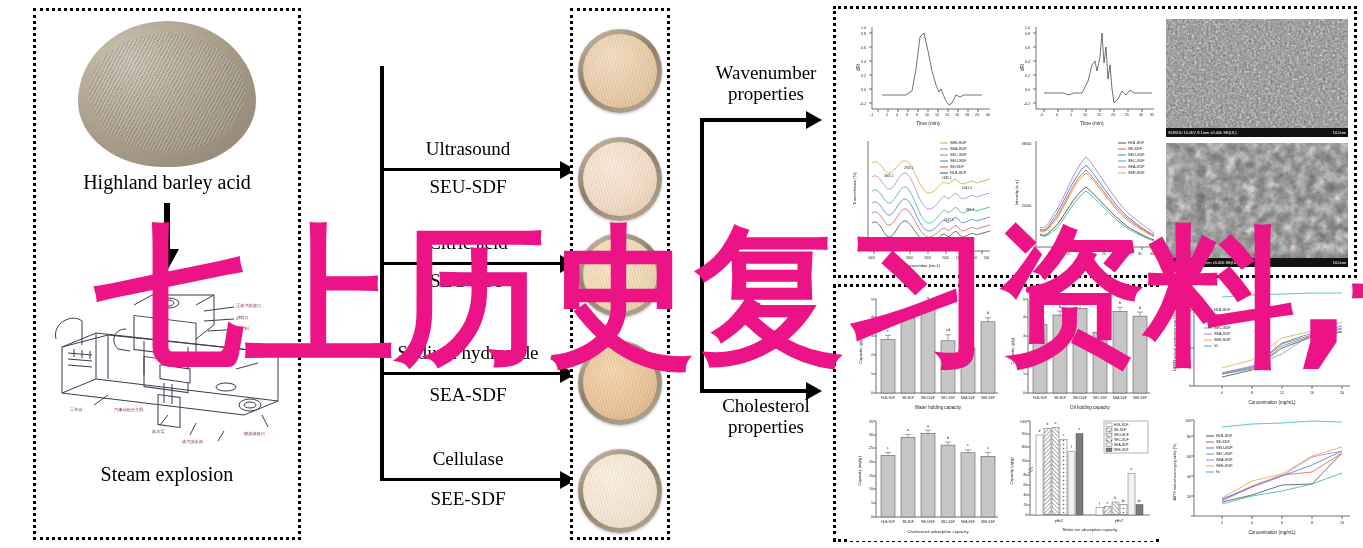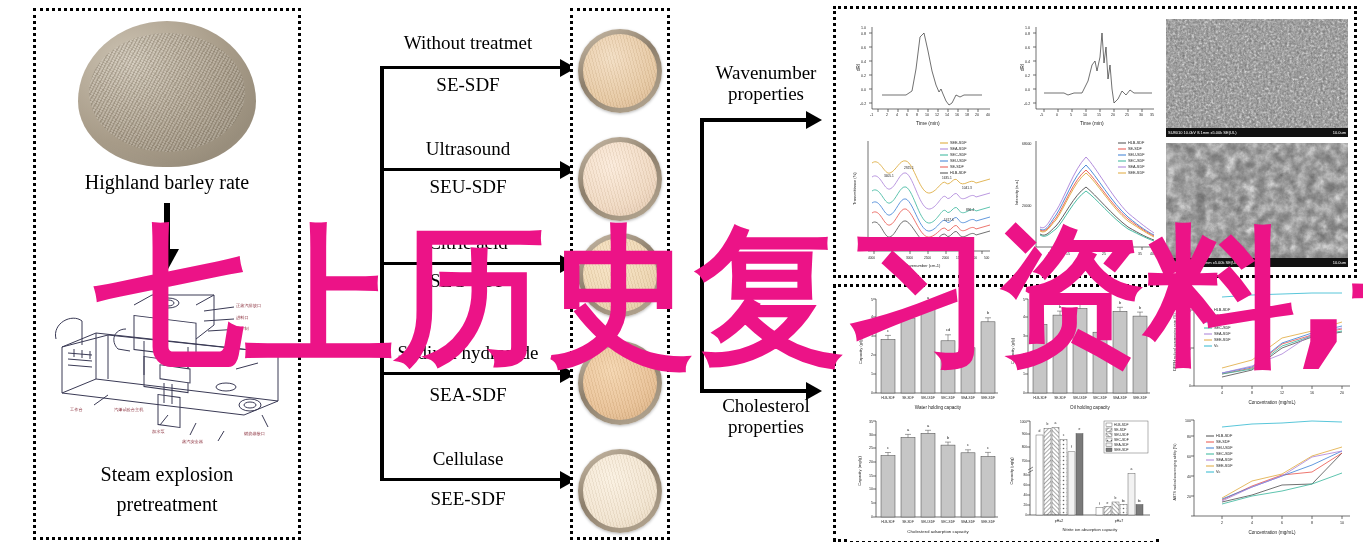--- a/index.html
+++ b/index.html
@@ -77,21 +77,21 @@
      display:flex;align-items:center;}
   #watermark span{font-family:"DejaVu Sans",sans-serif;font-weight:700;color:#ec1387;
      font-size:150px;letter-spacing:0px;line-height:1;white-space:nowrap;
      transform:translate(95px,22px);}
 </style>
 </head>
 <body>
 
 <div class="panel" id="panel-material">
   <div class="powder-heap"></div>
-  <div class="cap" id="label-material">Highland barley rate</div>
+  <div class="cap" id="label-material">Highland barley acid</div>
   <div class="down-arrow">
       <i></i>
       <u></u>
     </div>
 
   <svg id="reactor" viewBox="0 0 244 180">
     <g fill="none" stroke="#3a3a55" stroke-width="1">
       <path d="M14 64 L14 110 L196 132 L230 118 L230 70 L60 52 Z"></path>
       <path d="M14 64 L48 50 L230 70"></path>
       <path d="M60 52 L60 96"></path>
@@ -126,32 +126,25 @@
         <text x="188" y="47">总控制</text>
       <text x="22" y="128">工作台</text>
         <text x="66" y="128">汽爆试验台主机</text>
       <text x="104" y="150">加水泵</text>
         <text x="134" y="160">蒸汽安全器</text>
         <text x="196" y="152">燃烧器接口</text>
     </g>
   </svg>
 
   <div class="cap" id="label-pretreat1">Steam explosion</div>
-  <div class="cap" id="label-pretreat2">pretreatment</div>
 </div>
 
 <div id="bus-vert"></div>
 <div id="treat-area">
 
-  <div class="trt" style="top:22px">
-    <div class="t1">Without treatmet</div>
-    <div class="arrowline" style="top:34px"></div>
-    <div class="arrowhead" style="left:192px;top:27px"></div>
-    <div class="t2" style="margin-top:20px">SE-SDF</div>
-  </div>
 
   <div class="trt" style="top:128px">
     <div class="t1">Ultrasound</div>
     <div class="arrowline" style="top:30px"></div>
     <div class="arrowhead" style="left:192px;top:23px"></div>
     <div class="t2" style="margin-top:16px">SEU-SDF</div>
   </div>
 
   <div class="trt" style="top:222px">
     <div class="t1">Citric acid</div>

